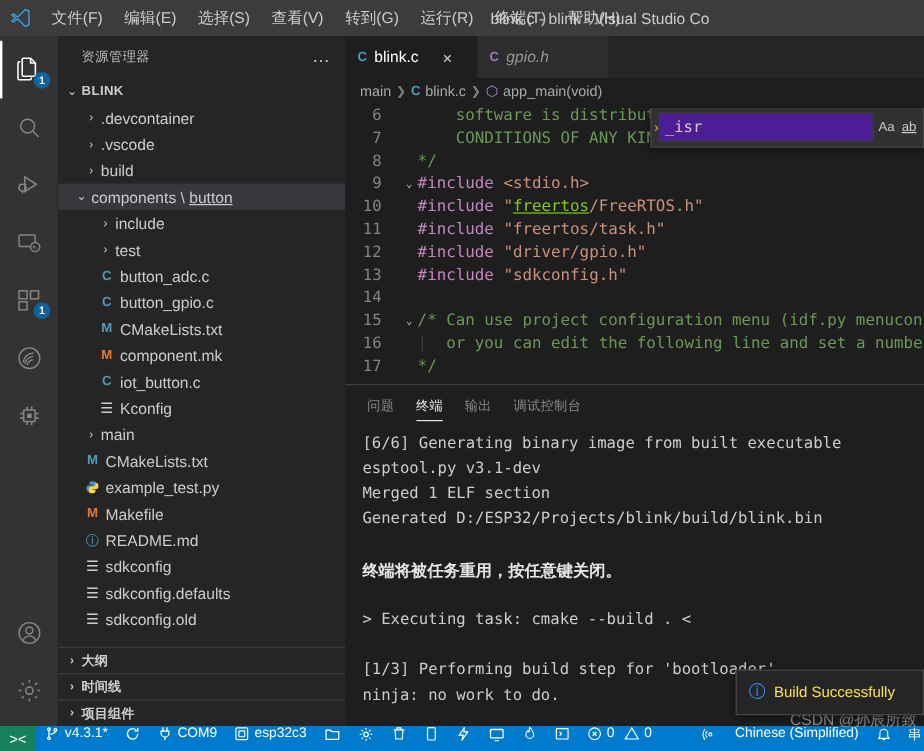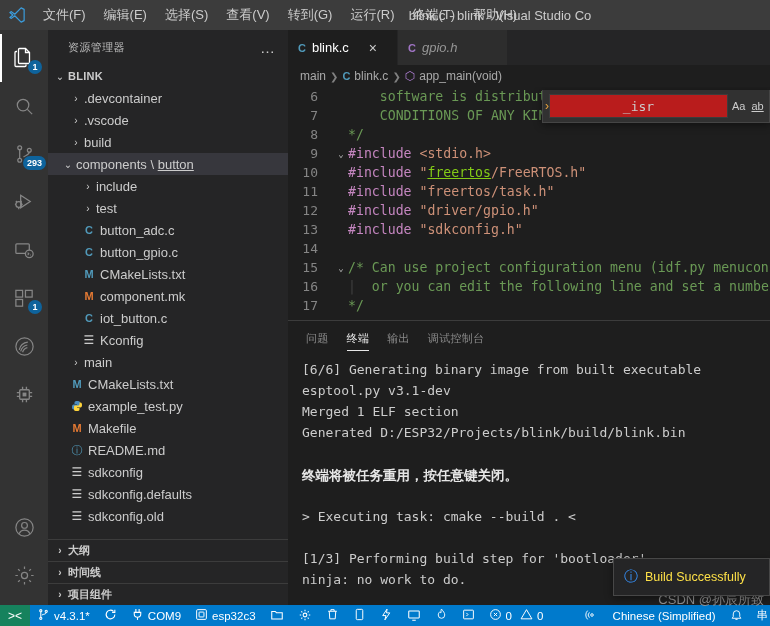--- a/index.html
+++ b/index.html
@@ -135,24 +135,23 @@
   
   .find-widget {
     position: absolute; top: 3px; right: 0px; width: 228px; height: 33px;
     background: #313131; border: 1px solid #454545; border-top: none;
     display: flex; align-items: center; padding: 0 4px 0 2px;
     box-shadow: 0 2px 8px rgba(0,0,0,.45); z-index: 6;
     font-family: "Liberation Sans", sans-serif;
   }
   .find-toggle { width: 18px; text-align: center; color: #e8a33d; font-size: 12px; cursor:pointer;}
   .find-input {
-    flex: 1 1 auto; height: 24px; background: #b91c1c; border: 1px solid #3c3c3c;
+    flex: 1 1 auto; height: 24px; background: #4c1d95; border: 1px solid #3c3c3c;
     color: #cccccc; font-size: 13px; padding: 0 4px; outline: none;
     font-family: "DejaVu Sans Mono", monospace;
-    text-align: center;
   }
   .find-opts { display: flex; align-items: center; gap: 6px; padding: 0 4px; color: #cccccc; font-size: 11px; }
   .find-opt { cursor: pointer; }
   .find-opt.u { text-decoration: underline; }
 
   
   .panel { height: 285px; flex: 0 0 285px; background: #1e1e1e; display: flex; flex-direction: column;
            border-top: 1px solid #3c3c3c; position: relative; }
   .panel-tabs { height: 35px; flex: 0 0 35px; display: flex; align-items: center; gap: 2px; padding: 0 10px; }
   .panel-tab { font-size: 11px; color: #8a8a8a; padding: 0 8px; height: 35px; display: flex;
@@ -180,21 +179,21 @@
     z-index: 7; pointer-events: none; opacity: .92;
   }
 
   
   .statusbar {
     height: 21px; flex: 0 0 21px; background: #007acc; display: flex; align-items: center;
     color: #ffffff; font-size: 11.5px; position: relative; overflow: hidden;
   }
   .sb-remote { background: #16825d; height: 21px; display: flex; align-items: center;
                padding: 0 8px; color: #fff; font-size: 12px; }
-  .sb-item { display: flex; align-items: center; gap: 4px; padding: 0 7px; height: 21px; cursor: pointer; white-space: nowrap;}
+  .sb-item { display: flex; align-items: flex-start; gap: 4px; padding: 0 7px; height: 21px; cursor: pointer; white-space: nowrap;}
   .sb-right { margin-left: auto; display: flex; align-items: center; }
   .sb-ic { font-size: 12px; line-height: 1; }
 </style>
 </head>
 <body>
 
 <div class="app">
 
   <div class="titlebar">
     <div class="vscode-logo">
@@ -228,30 +227,20 @@
         <span class="badge">1</span>
       </div>
 
       <div class="act-icon">
         <svg width="23" height="23" viewBox="0 0 24 24" fill="none" stroke="currentColor" stroke-width="1.3">
           <circle cx="10.5" cy="10.5" r="6"></circle>
             <path d="M15 15l5 5"></path>
         </svg>
       </div>
 
-      <div class="act-icon">
-        <svg width="23" height="23" viewBox="0 0 24 24" fill="none" stroke="currentColor" stroke-width="1.3">
-          <circle cx="7" cy="5" r="2"></circle>
-            <circle cx="17" cy="7.5" r="2"></circle>
-            <circle cx="7" cy="18" r="2"></circle>
-          <path d="M7 7v9"></path>
-            <path d="M17 9.5c0 3-4 3.5-6 5"></path>
-        </svg>
-        <span class="badge wide">293</span>
-      </div>
 
       <div class="act-icon">
         <svg width="23" height="23" viewBox="0 0 24 24" fill="none" stroke="currentColor" stroke-width="1.3">
           <path d="M8 4.5l10 6.5-10 6.5z"></path>
           <circle cx="6" cy="14" r="3"></circle>
           <path d="M3 14h-1M9 14h1M6 17v2M4 11.5l-1-1M8 11.5l1-1"></path>
         </svg>
       </div>
 
       <div class="act-icon">

